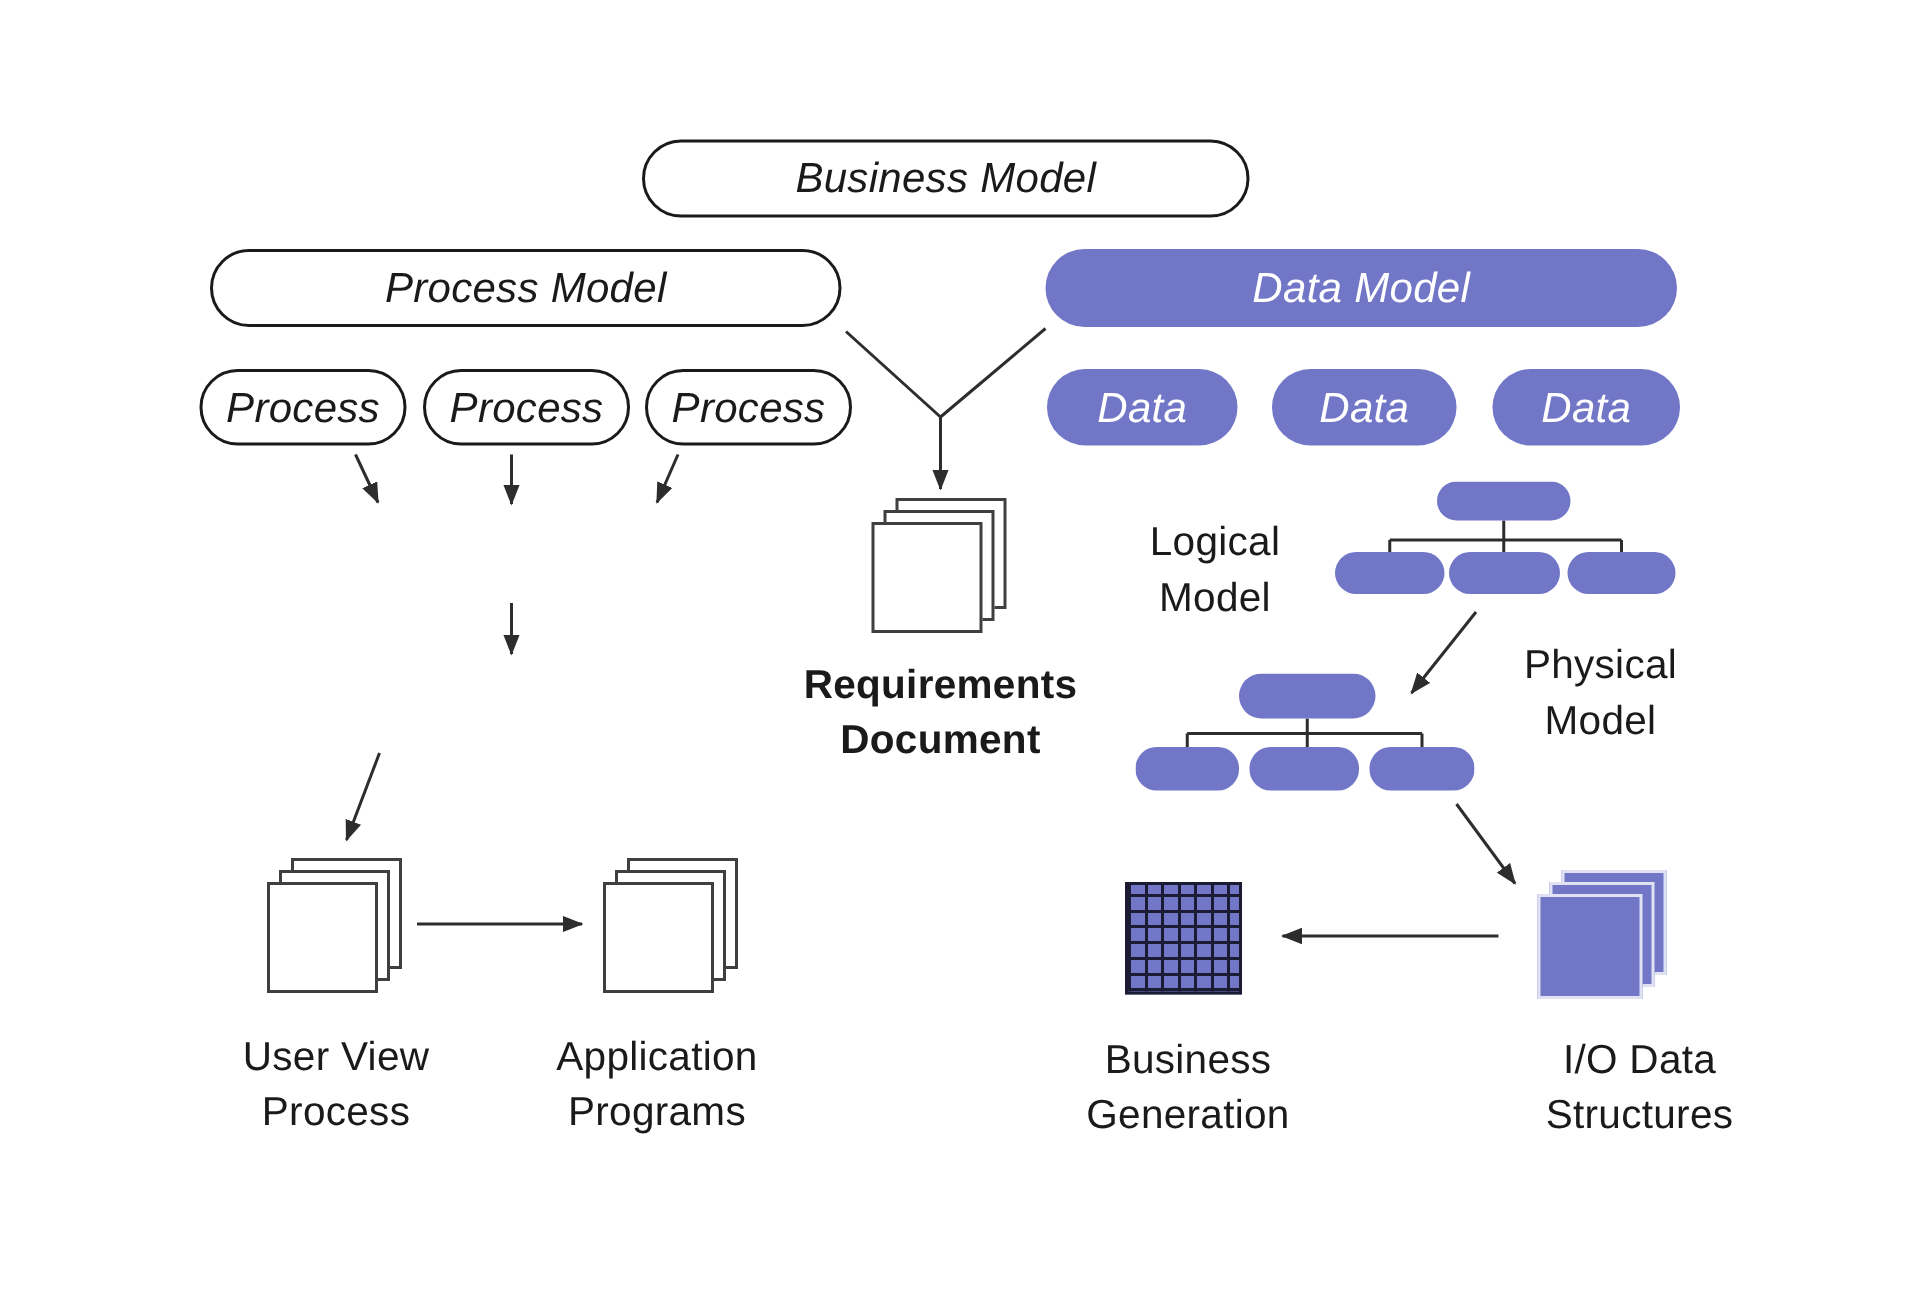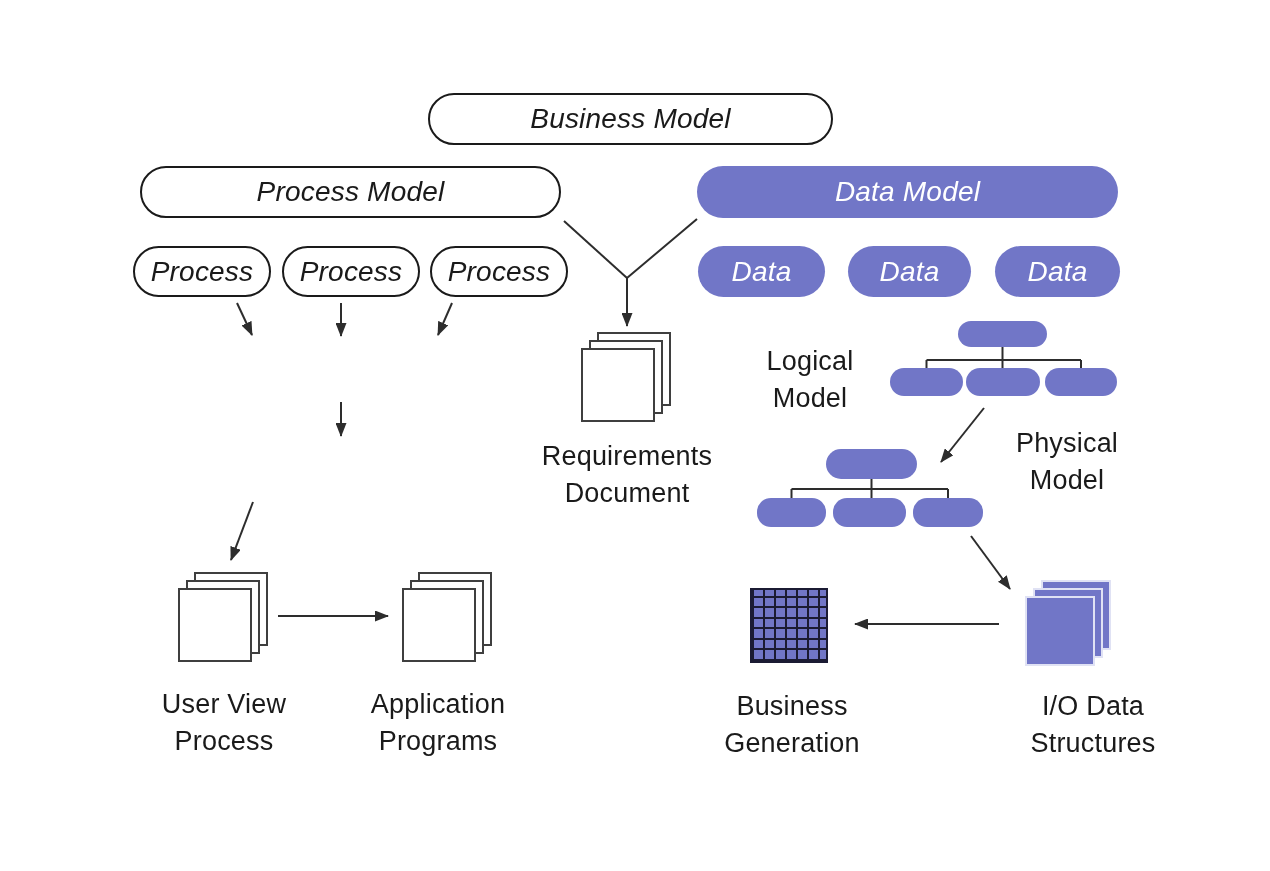--- a/index.html
+++ b/index.html
@@ -95,21 +95,21 @@
   <div class="pill filled" style="left:698px;top:246px;width:127px;height:51px;">Data</div>
   <div class="pill filled" style="left:848px;top:246px;width:123px;height:51px;">Data</div>
   <div class="pill filled" style="left:995px;top:246px;width:125px;height:51px;">Data</div>
 
 
   <div class="doc-stack" style="left:581px;top:332px;">
     <div class="doc-page p3"></div>
     <div class="doc-page p2"></div>
     <div class="doc-page p1"></div>
   </div>
-  <div class="label" style="left:507px;top:438px;width:240px;">Requirements
+  <div class="label" style="left:507px;top:438px;width:240px;font-weight:bold;">Requirements
 Document</div>
 
   <div class="label" style="left:730px;top:326px;width:160px;margin-top:17px;">Logical
 Model</div>
   <svg class="tree" style="left:890px;top:321px;" width="228" height="76" viewBox="0 0 228 76">
     <line class="tree-line" x1="112.5" y1="26" x2="112.5" y2="39"></line>
     <line class="tree-line" x1="36.5" y1="39" x2="191" y2="39"></line>
     <line class="tree-line" x1="36.5" y1="39" x2="36.5" y2="48"></line>
     <line class="tree-line" x1="112.5" y1="39" x2="112.5" y2="48"></line>
     <line class="tree-line" x1="191" y1="39" x2="191" y2="48"></line>

